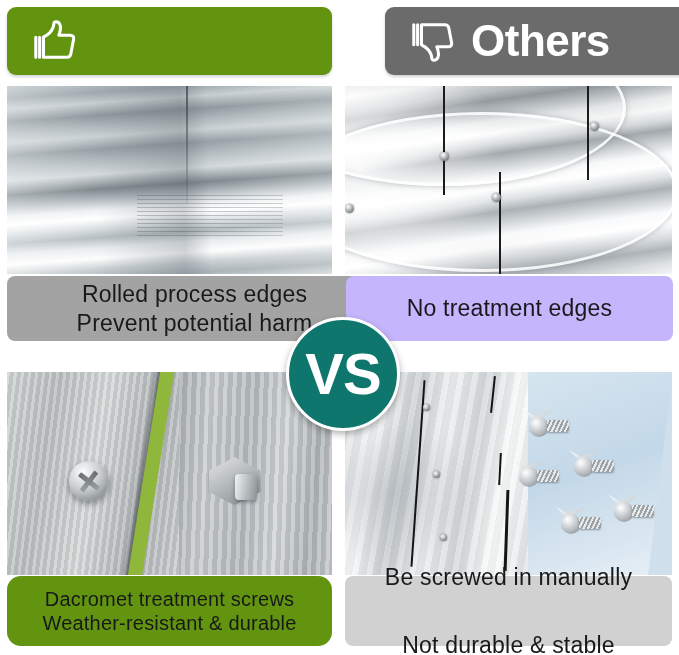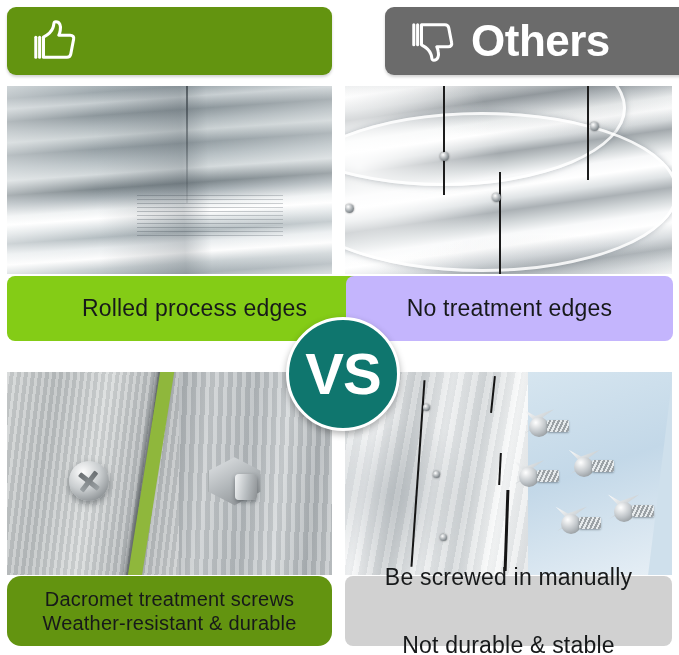--- a/index.html
+++ b/index.html
@@ -305,21 +305,21 @@
     align-items: center;
     justify-content: center;
     text-align: center;
     color: #17191a;
     font-size: 23px;
     line-height: 1.22;
     letter-spacing: 0.2px;
   }
   .caption span { display: block; white-space: nowrap; }
 
-  .caption-tl { left: 7px;   top: 276px; width: 375px; height: 65px; background: #84cc16; }
+  .caption-tl { left: 7px;   top: 276px; width: 375px; height: 65px; background: #a3a3a3; }
   .caption-tr { left: 346px; top: 276px; width: 327px; height: 65px; background: #c4b5fd; }
   .caption-bl { left: 7px;   top: 576px; width: 325px; height: 70px; background: #639410; font-size: 20px; border-radius: 14px; }
   .caption-br { left: 345px; top: 576px; width: 327px; height: 70px; background: #d1d1d1; gap: 40px; }
 
   
   .vs-badge {
     position: absolute;
     left: 286px;
     top: 317px;
     width: 114px;
@@ -391,20 +391,21 @@
       <div class="vseam" style="left:47%; top:46%; height:58%;"></div>
       <div class="screw-dot" style="left:29%; top:35%;"></div>
       <div class="screw-dot" style="left:75%; top:19%;"></div>
       <div class="screw-dot" style="left:45%; top:57%;"></div>
       <div class="screw-dot" style="left:0%; top:63%;"></div>
     </div>
   </div>
 
   <div class="caption caption-tl">
     <span>Rolled process edges</span>
+    <span>Prevent potential harm</span>
   </div>
 
   <div class="caption caption-tr">
     <span>No treatment edges</span>
   </div>
 
   <div class="panel panel-bl">
     <div class="photo screw-split">
       <div class="half-left"></div>
       <div class="half-right"></div>

